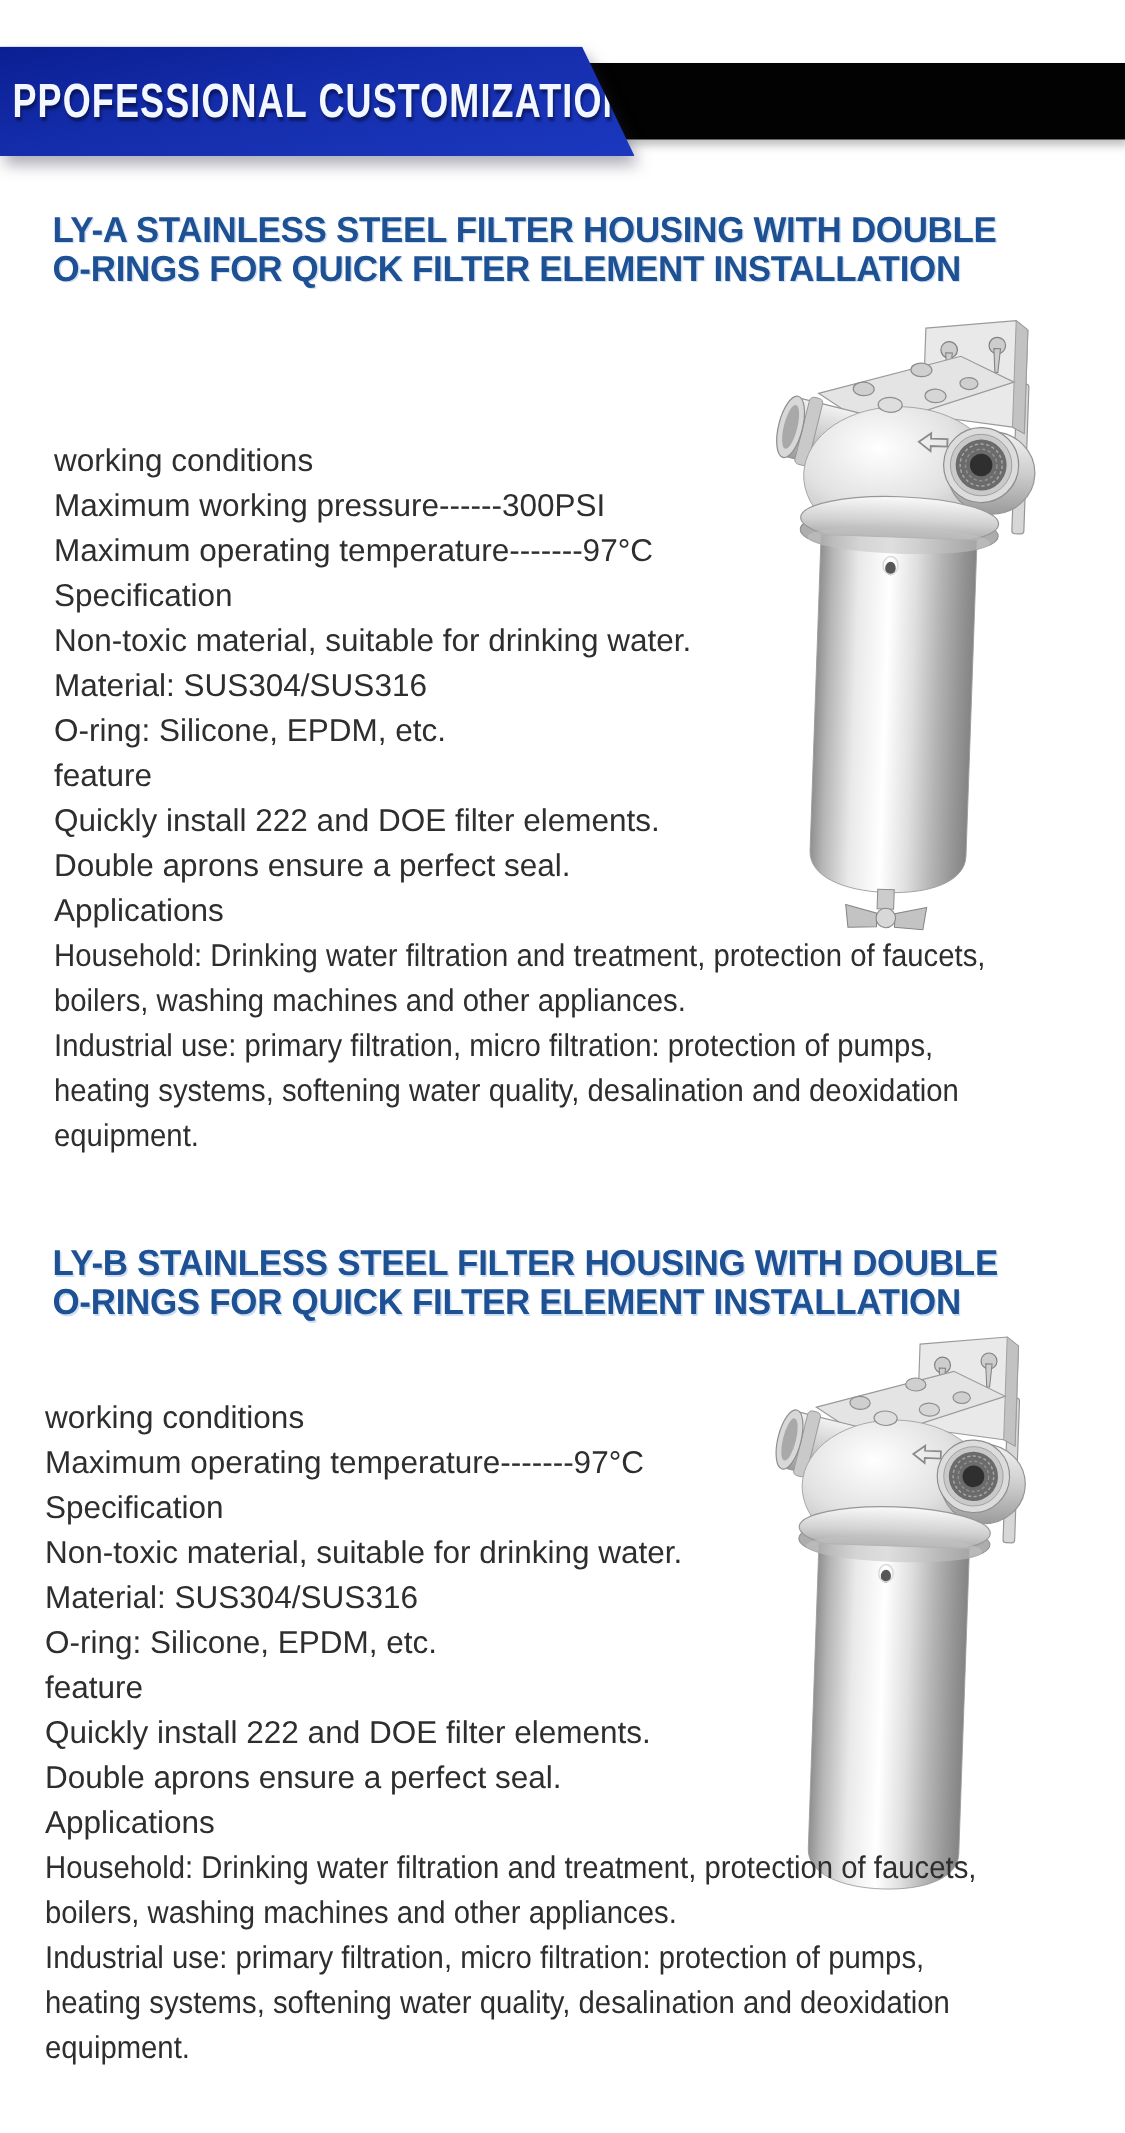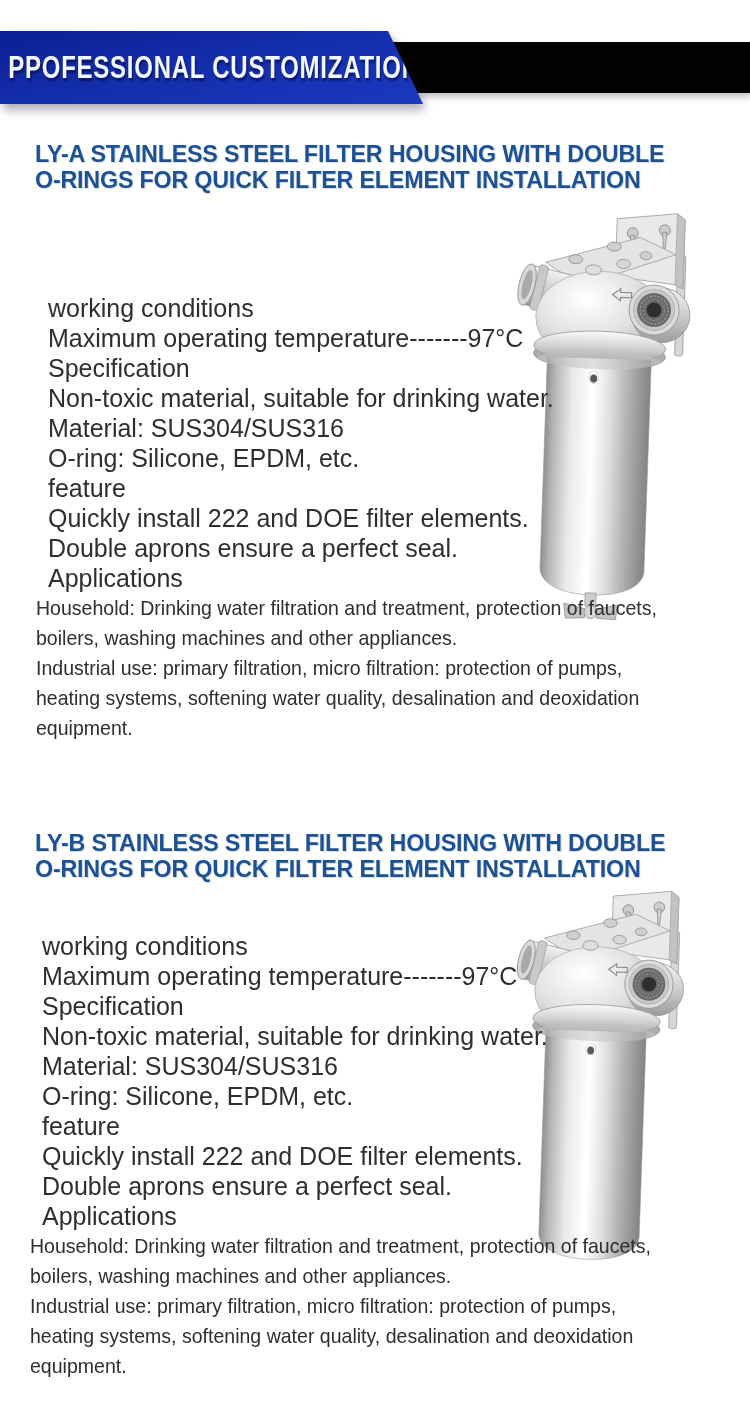--- a/index.html
+++ b/index.html
@@ -25,21 +25,21 @@
   .section-heading{position:absolute;left:35px;width:680px;
         font-size:24px;font-weight:700;color:#1d5193;line-height:26px;
         letter-spacing:-.2px;transform:scaleX(.97);transform-origin:0 0;
         text-shadow:1px 1px 0 rgba(160,190,225,.5);}
   #heading-1{top:141px;}
   #heading-2{top:830px;}
   
   .text-block{position:absolute;color:#2e2e2e;}
   #text-1{left:36px;top:293px;}
   #text-2{left:30px;top:931px;}
-  .spec-line{height:30px;line-height:30px;white-space:nowrap;font-size:25px;margin-left:12px;}
+  .spec-line{height:30px;line-height:30px;white-space:nowrap;font-size:21px;}
   .app-line{height:30px;line-height:30px;white-space:nowrap;font-size:21px;
         transform:scaleX(.93);transform-origin:0 50%;}
   
   .product-img{position:absolute;}
   #img-1{left:506px;top:198px;width:230px;height:430px;}
   #img-2{left:506px;top:876px;width:222px;height:394px;}
 </style>
 </head>
 <body>
 
@@ -153,20 +153,21 @@
 <div class="product-img" id="img-1">
   <svg viewBox="0 0 230 430" width="230" height="430">
     <use href="#fh-main"></use>
     <use href="#fh-drain"></use>
   </svg>
 </div>
 
 <div class="text-block" id="text-1">
   <div>
       <div class="spec-line">working conditions</div>
+      <div class="spec-line">Maximum working pressure------300PSI</div>
       <div class="spec-line">Maximum operating temperature-------97°C</div>
       <div class="spec-line">Specification</div>
       <div class="spec-line">Non-toxic material, suitable for drinking water.</div>
       <div class="spec-line">Material: SUS304/SUS316</div>
       <div class="spec-line">O-ring: Silicone, EPDM, etc.</div>
       <div class="spec-line">feature</div>
       <div class="spec-line">Quickly install 222 and DOE filter elements.</div>
       <div class="spec-line">Double aprons ensure a perfect seal.</div>
       <div class="spec-line">Applications</div>
     </div>

